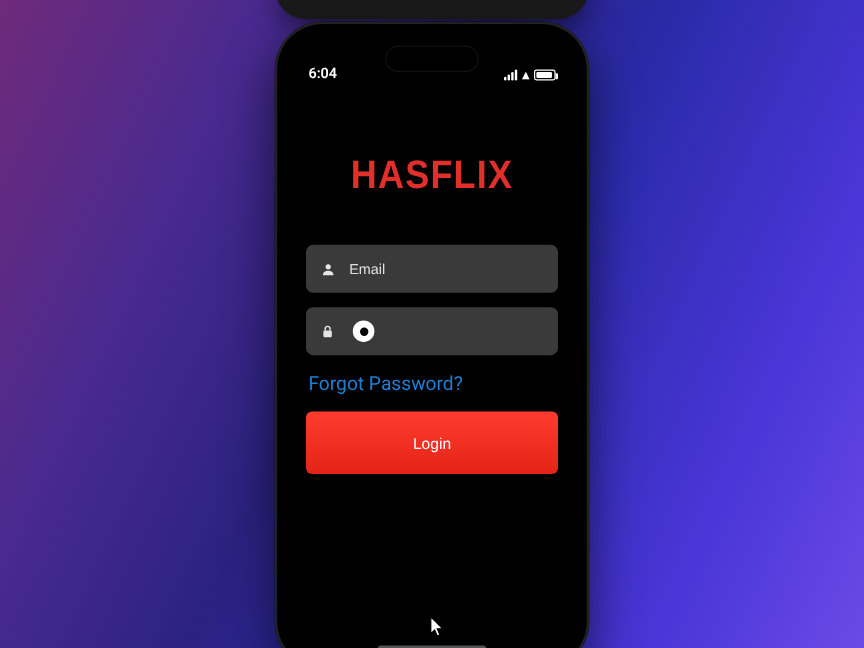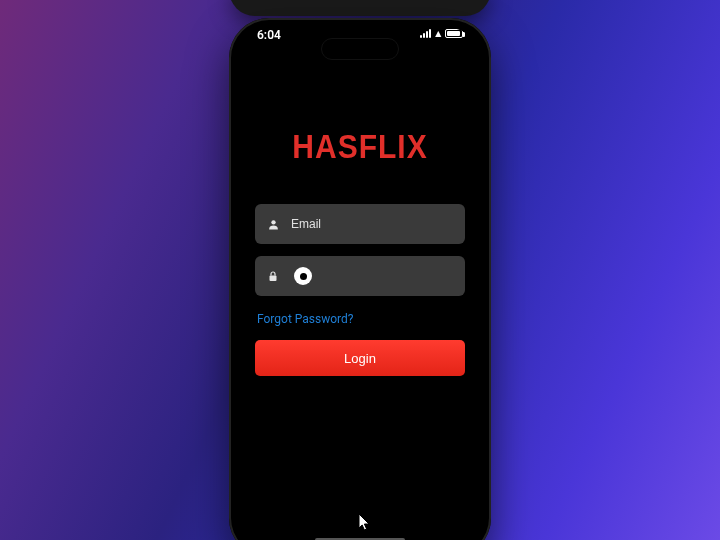--- a/index.html
+++ b/index.html
@@ -64,21 +64,21 @@
     border: 1px solid #111;
     border-radius: 14px;
     z-index: 5;
   }
 
   .status-bar {
     position: absolute;
     top: 0; left: 0; right: 0;
     height: 40px;
     display: flex;
-    align-items: flex-start;
+    align-items: flex-end;
     justify-content: space-between;
     padding: 0 18px;
     font-size: 12px;
     font-weight: 600;
     z-index: 4;
   }
   .status-icons { display:flex; align-items:center; gap:4px; }
   .sig-dots { display:flex; gap:1px; align-items:flex-end; }
   .sig-dots span { width:2px; background:#fff; border-radius:1px; }
   .sig-dots span:nth-child(1){height:3px;}
@@ -134,25 +134,25 @@
   .eye-btn {
     border:none; background:transparent; padding:0; cursor:pointer;
     width:24px; height:24px; border-radius:12px; display:flex; align-items:center; justify-content:center;
   }
   .eye-btn .dot {
     width:18px; height:18px; border-radius:9px; background:#fff; display:flex; align-items:center; justify-content:center;
   }
   .eye-btn .pupil { width:7px; height:7px; border-radius:4px; background:#000;}
 
   .forgot {
-    color:#1f7fd6; font-size:12px; text-decoration:none; display:inline-block; margin: 2px 0 14px 2px;
+    color:#1f7fd6; font-size:16px; text-decoration:none; display:inline-block; margin: 2px 0 14px 2px;
   }
 
   .login-btn{
-    width:100%; height:36px; border:none; border-radius:5px;
+    width:100%; height:52px; border:none; border-radius:5px;
     background: linear-gradient(#ff3b2f,#e32417);
     color:#fff; font-size:13px; font-weight:500; cursor:pointer;
   }
 
   .signup-row{
     text-align:center; font-size:10px; color:#cfcfcf; margin-top:14px;
   }
   .signup-row a{ color:#1f89d6; text-decoration:none; margin-left:4px;}
 
   .home-indicator{

